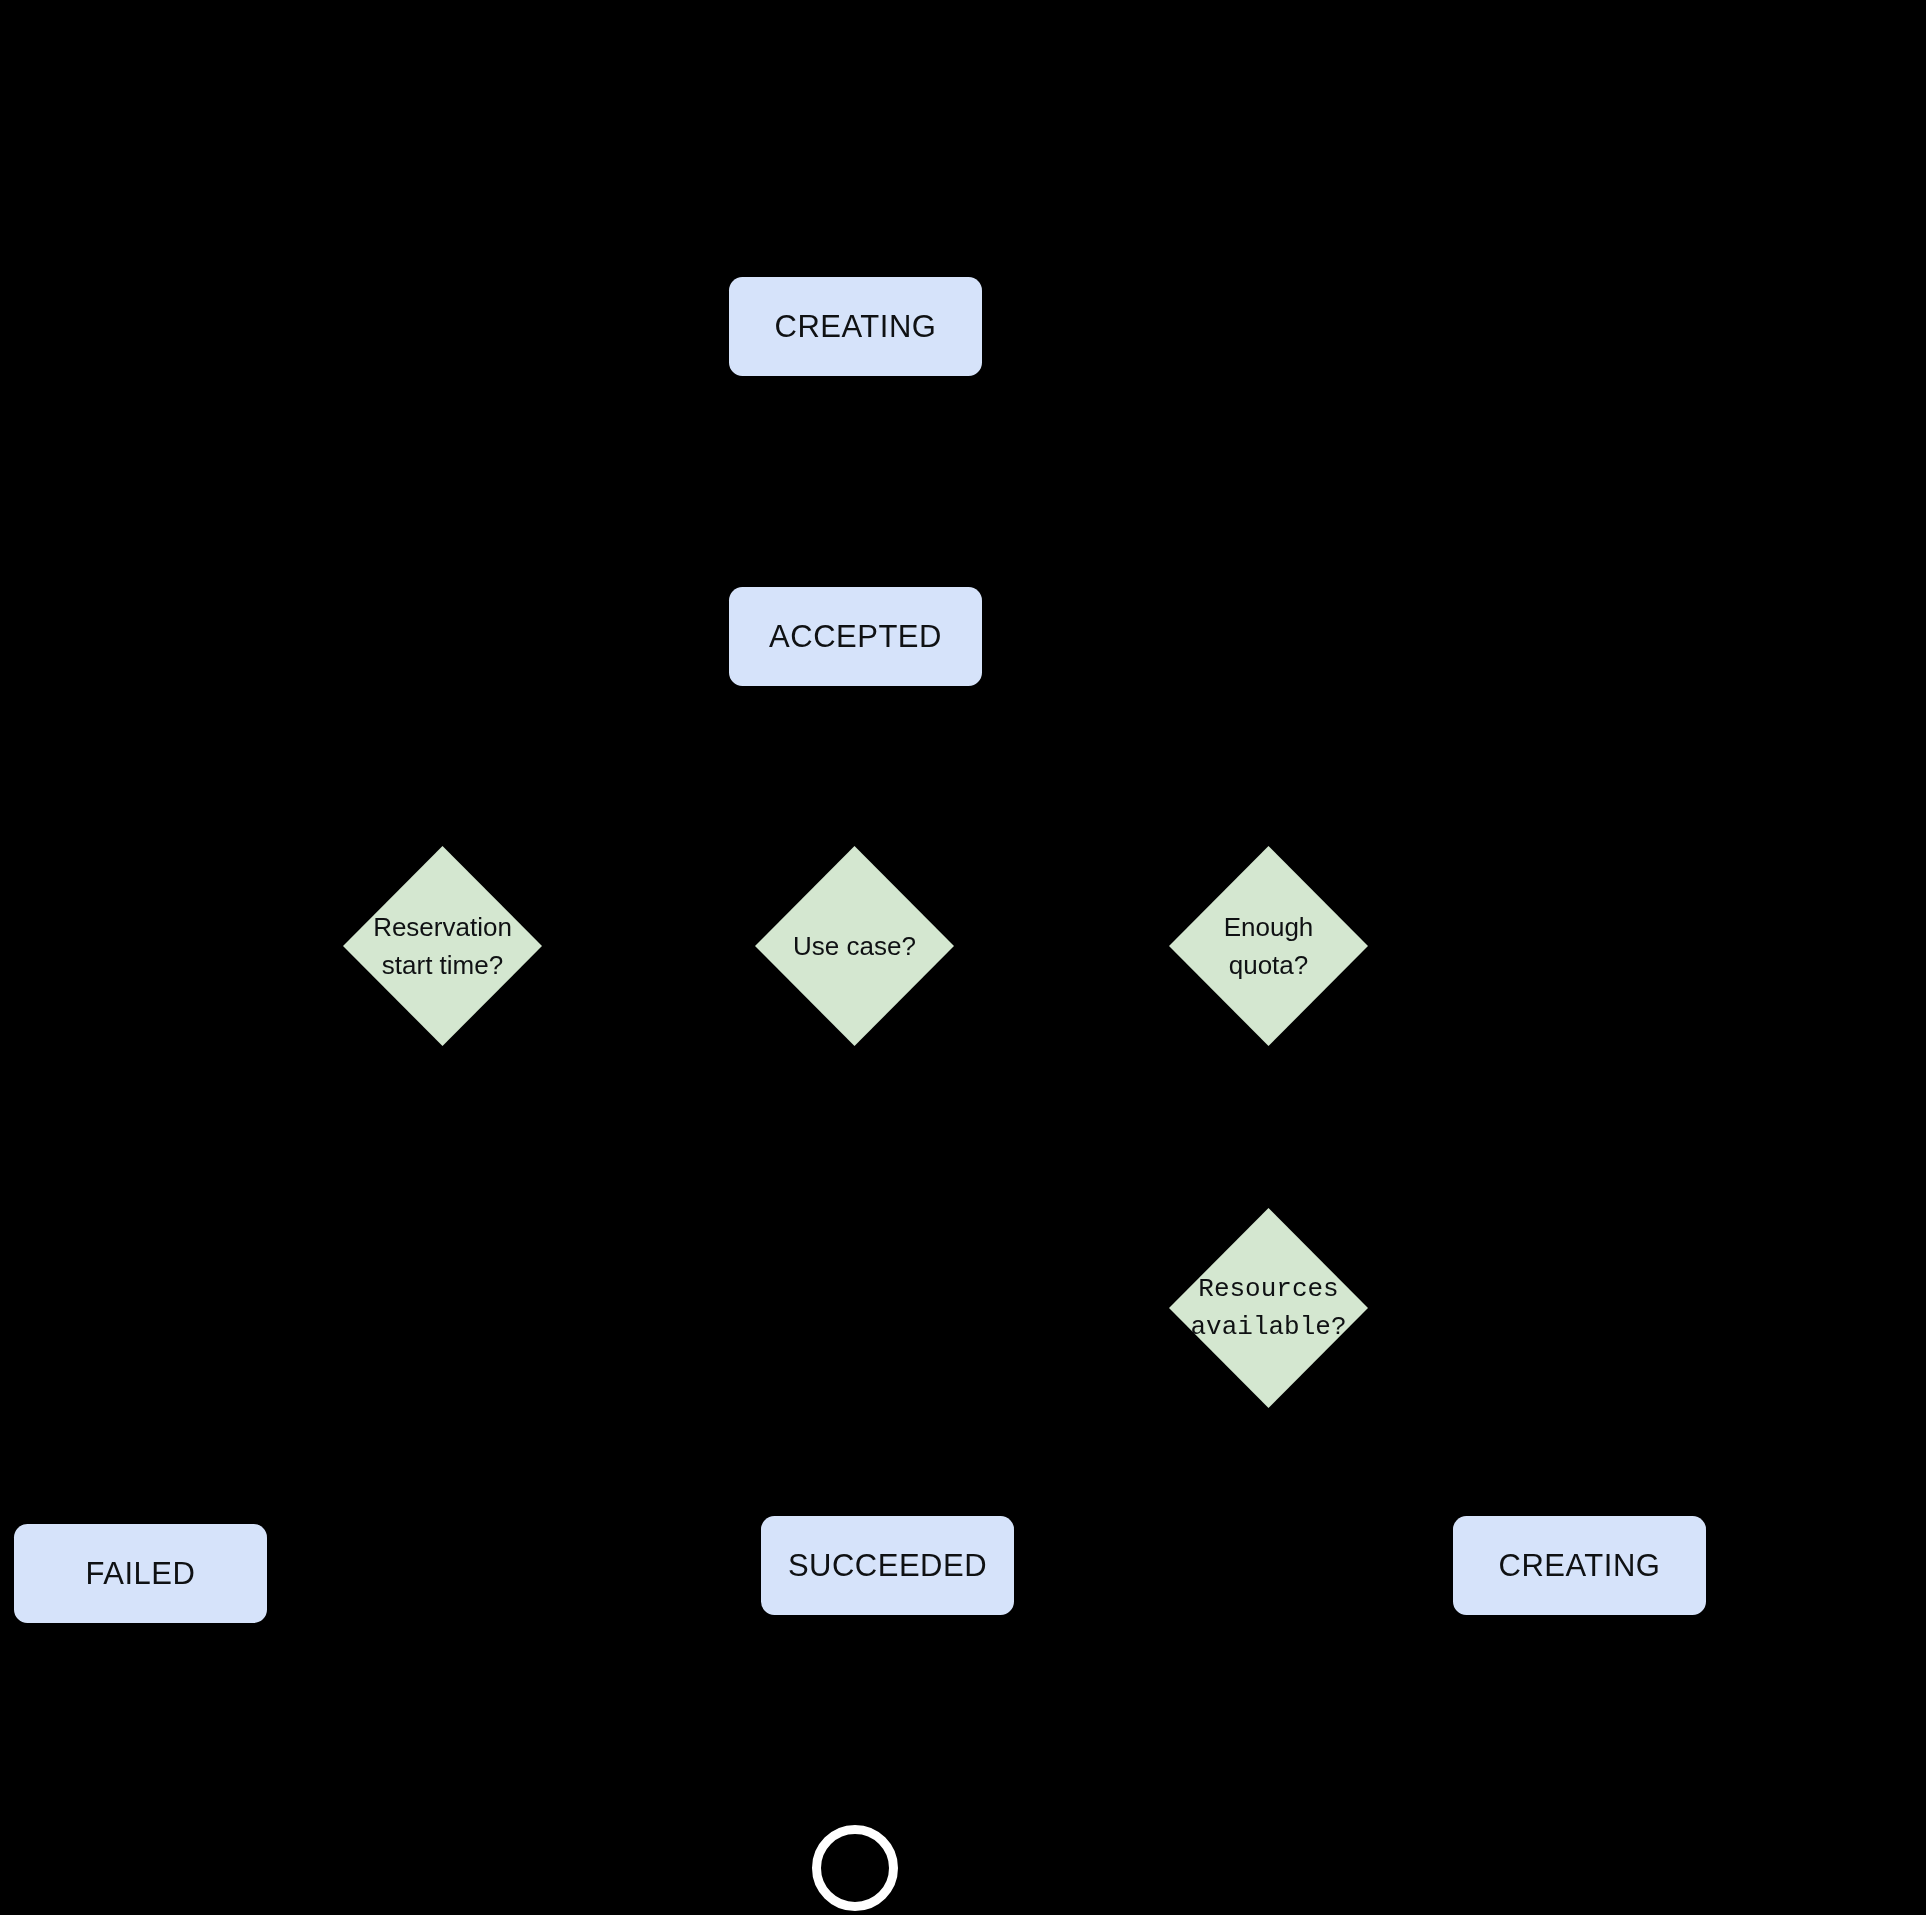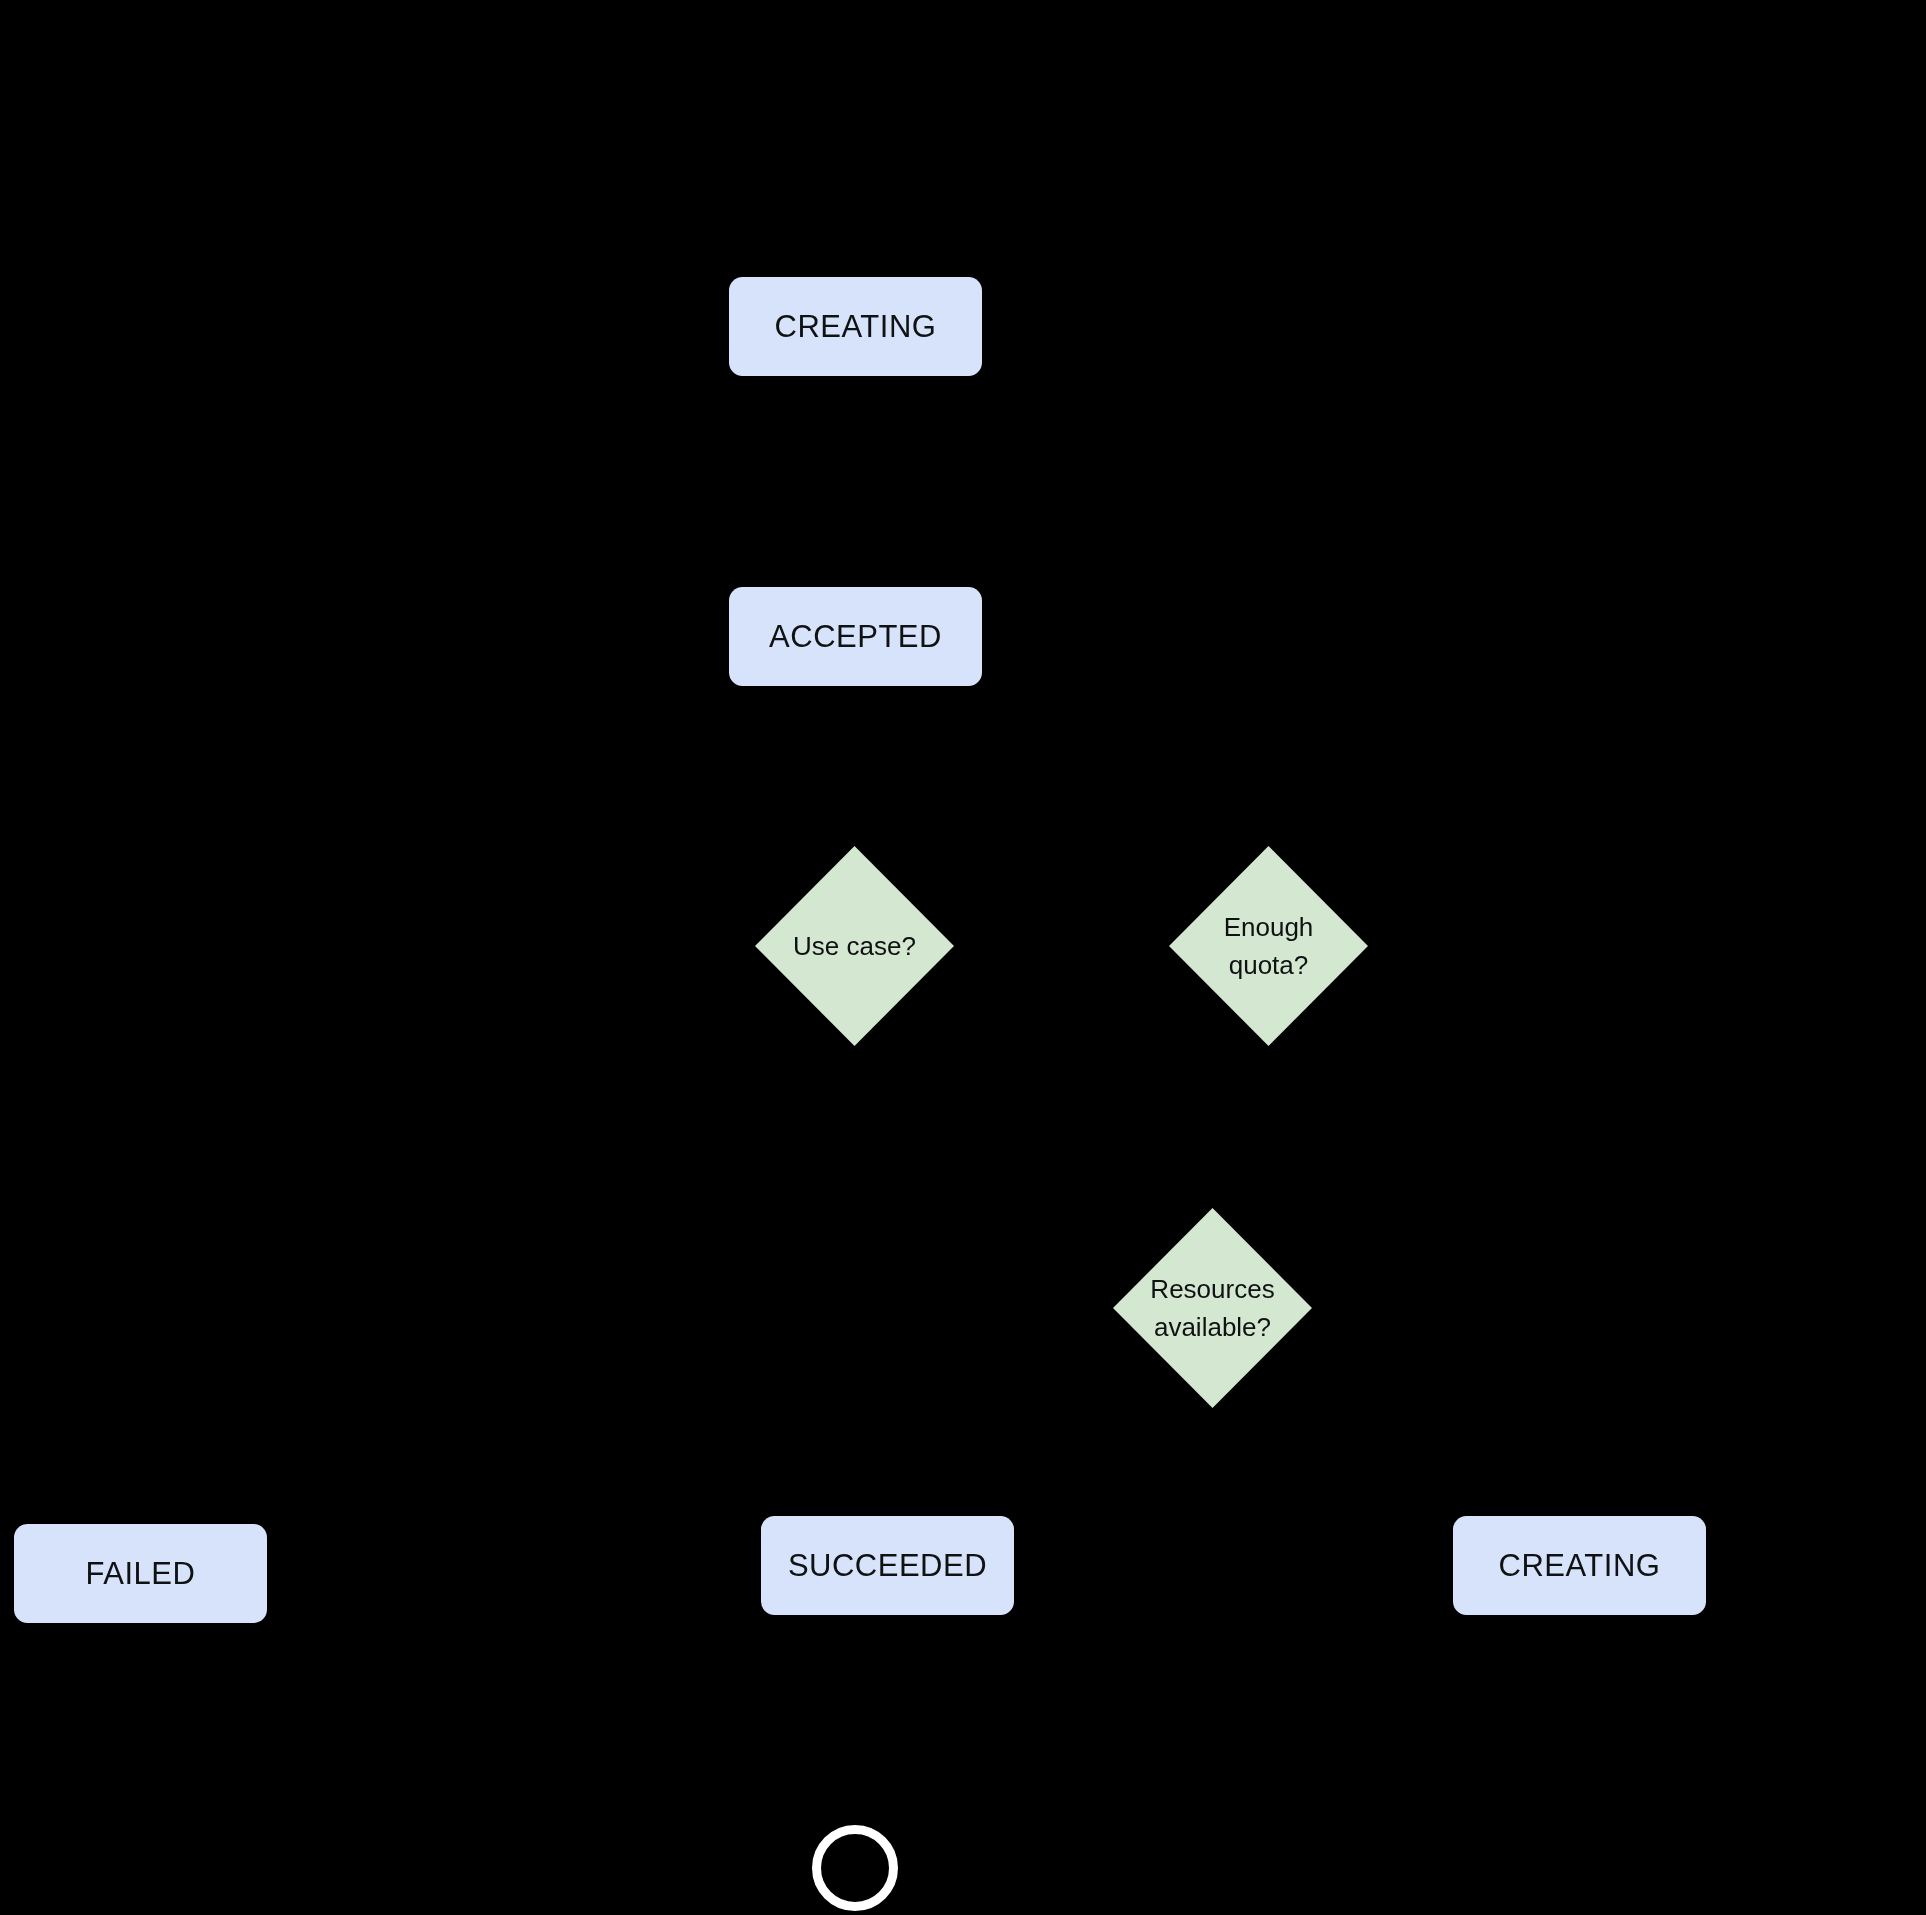--- a/index.html
+++ b/index.html
@@ -55,21 +55,21 @@
     align-items: center;
     justify-content: center;
     text-align: center;
     font-size: 26px;
     line-height: 38px;
     color: #0f1113;
   }
   .decision.reservation  { left: 343px;  top: 846px; }
   .decision.use-case     { left: 755px; top: 846px; }
   .decision.enough-quota { left: 1169px; top: 846px; }
-  .decision.resources    { left: 1113px; top: 1208px; }
+  .decision.resources    { left: 1169px; top: 1208px; font-family: Liberation Mono, monospace; }
 
   
   .end-ring {
     position: absolute;
     left: 812px;
     top: 1825px;
     width: 86px;
     height: 86px;
     box-sizing: border-box;
     border: 9.3px solid #ffffff;
@@ -79,20 +79,29 @@
 </style>
 </head>
 <body>
 
 <div class="canvas">
 
   <div class="state creating">CREATING</div>
 
   <div class="state accepted">ACCEPTED</div>
 
+  <div class="decision reservation">
+    <svg viewBox="0 0 386 388" preserveAspectRatio="none">
+      <polygon points="193,0 386,194 193,388 0,194" fill="#d4e7d0"></polygon>
+    </svg>
+    <div class="label">
+      <span>Reservation</span>
+      <span>start time?</span>
+    </div>
+  </div>
 
   <div class="decision use-case">
     <svg viewBox="0 0 386 388" preserveAspectRatio="none">
       <polygon points="193,0 386,194 193,388 0,194" fill="#d4e7d0"></polygon>
     </svg>
     <div class="label">
       <span>Use case?</span>
     </div>
   </div>
 

